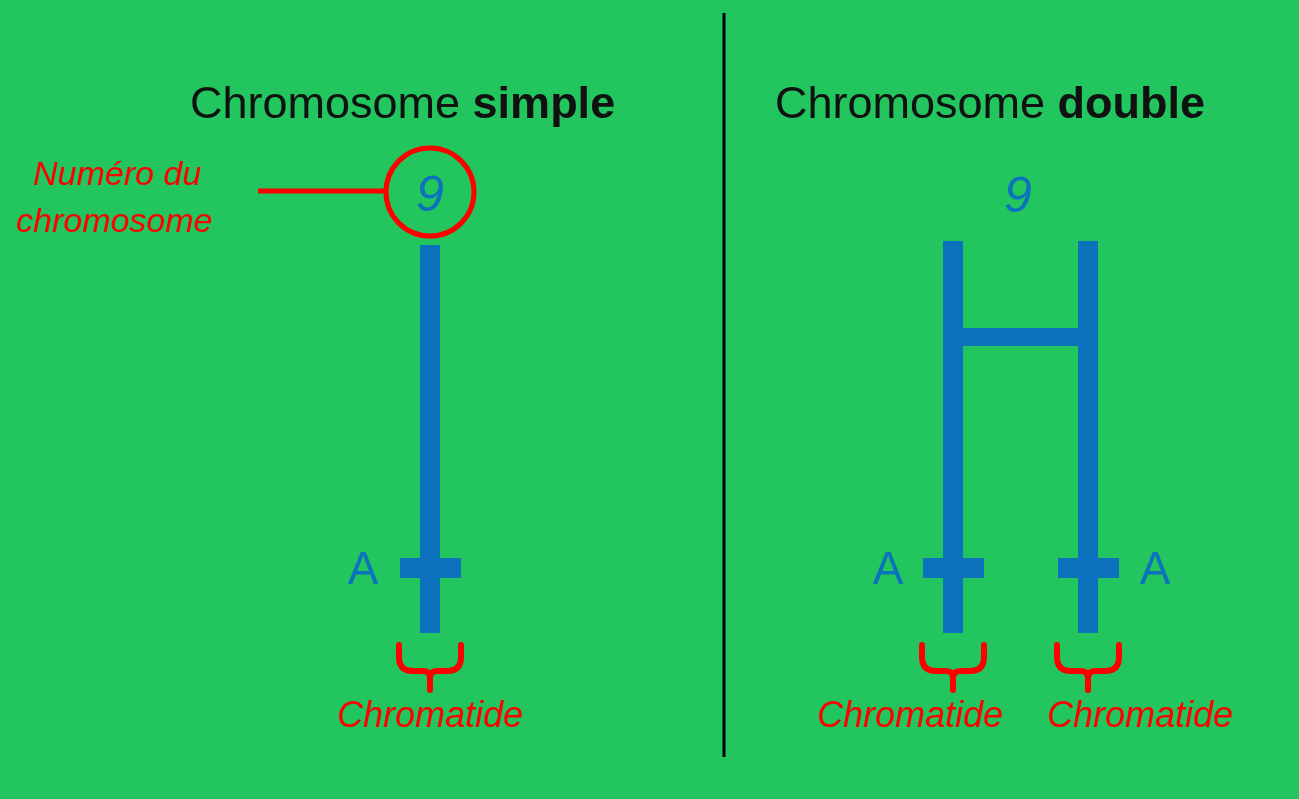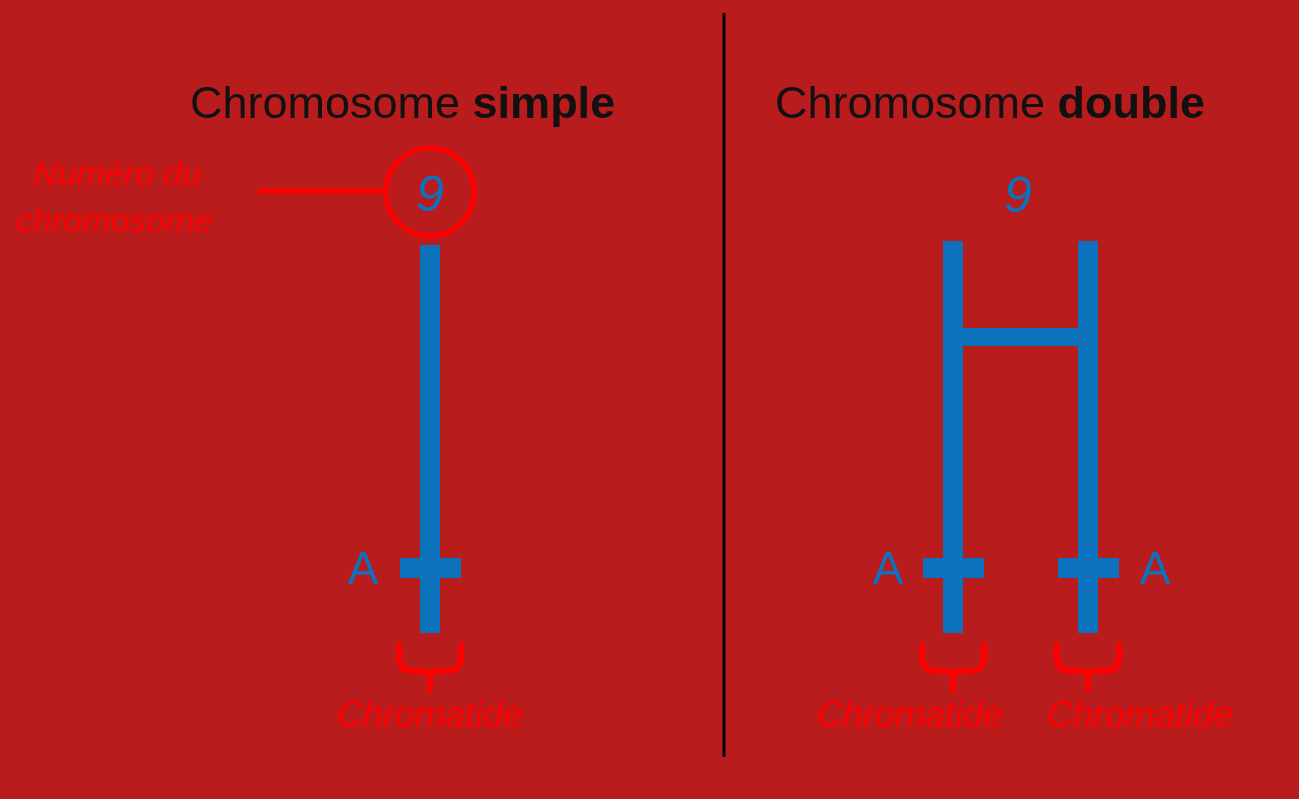--- a/index.html
+++ b/index.html
@@ -7,21 +7,21 @@
     padding: 0;
     background: #ffffff;
   }
   body {
     font-family: "Liberation Sans", sans-serif;
   }
   #stage {
     position: relative;
     width: 1299px;
     height: 799px;
-    background: #b91c1c;
+    background: #22c55e;
     overflow: hidden;
   }
   #diagram-svg {
     position: absolute;
     left: 0;
     top: 0;
     width: 1299px;
     height: 799px;
     display: block;
   }

